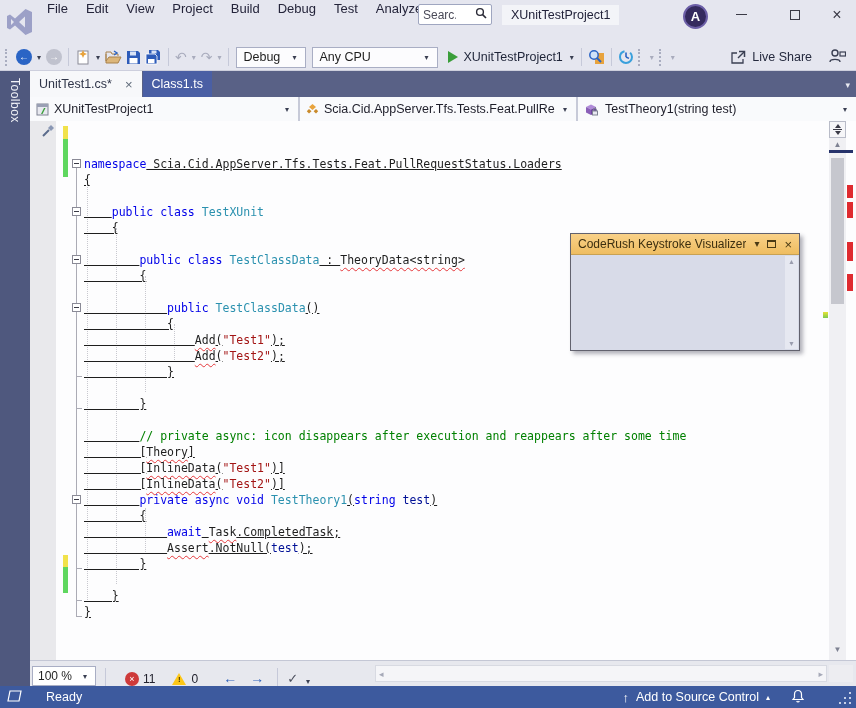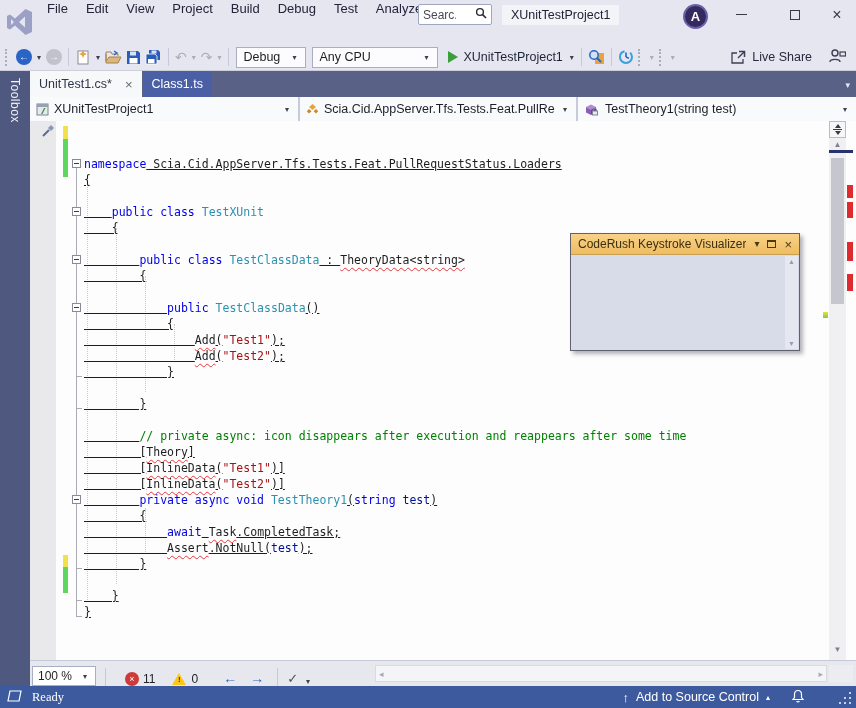--- a/index.html
+++ b/index.html
@@ -119,21 +119,21 @@
   .cnt{font-size:12px;color:#22222E;}
   .nav-arrow{color:#2B5FB9;font-size:14px;font-weight:bold;padding:0 4px;}
   .fmt-check{color:#4A4E5C;font-size:13px;}
   .hscroll{position:absolute;left:345px;top:4px;width:452px;height:17px;background:#F5F5F8;border:1px solid #D8DAE2;display:flex;align-items:center;justify-content:space-between;padding:0 3px;}
   .hs-arrow{font-size:9px;color:#A6A9B8;}
   .hcorner{position:absolute;right:3px;top:4px;width:24px;height:17px;background:#EDEDF1;}
 
   
   .statusbar{position:absolute;left:0;top:686px;width:856px;height:22px;background:#3D5A9E;color:#FFFFFF;font-size:12.5px;display:flex;align-items:center;}
   .sb-ico{margin-left:7px;}
-  .sb-msg{margin-left:10px;font-family:Liberation Serif, serif;}
+  .sb-msg{margin-left:24px;}
   .sb-right{margin-left:auto;display:flex;align-items:center;gap:7px;}
   .sb-up{font-size:13px;}
   .sb-caret{font-size:8px;}
   .sb-bell{margin-left:14px;}
   .sb-grip{margin:0 5px 0 26px;width:13px;height:13px;position:relative;}
   .sb-grip i{position:absolute;width:2px;height:2px;background:#C6D0E8;}
 </style>
 </head>
 <body>
 

